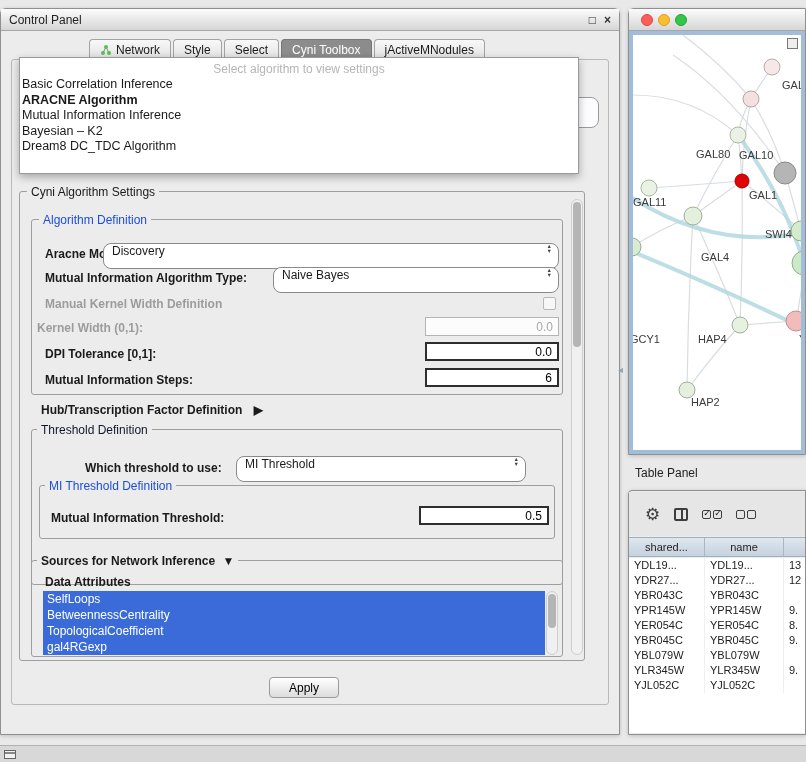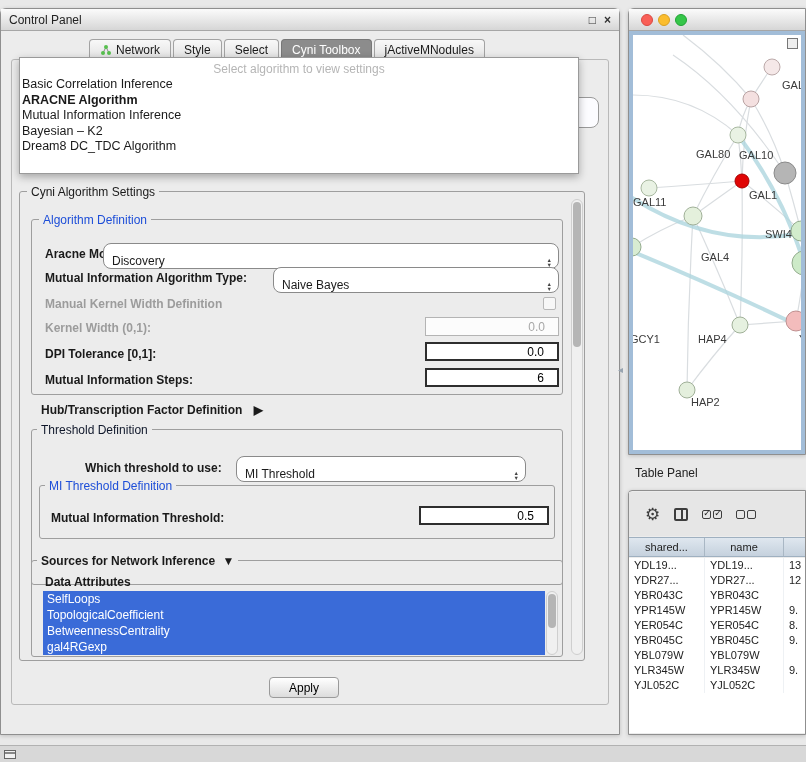--- a/index.html
+++ b/index.html
@@ -28,25 +28,25 @@
   
   .content-panel { position:absolute; border:1px solid #b9b9b9; border-radius:3px; background:#ececec; }
   .group { position:absolute; border:1px solid #9e9e9e; border-radius:3px; }
   .group-title { position:absolute; background:#ececec; padding:0 4px; font-size:12px; white-space:nowrap; }
   .group-title.blue { color:#1d4ed8; }
   .group-title.green { color:#0f172a; }
   .lbl { position:absolute; font-weight:bold; font-size:12px; white-space:nowrap; }
   .lbl.dis { color:#9c9c9c; }
 
   .combo { position:absolute; height:26px; background:#fff; border:1px solid #8a8a8a;
-           border-radius:8px; display:flex; align-items:flex-end; padding-left:8px; }
+           border-radius:8px; display:flex; align-items:flex-start; padding-left:8px; }
   .combo-arrows { display:flex; flex-direction:column; margin-left:auto; margin-right:6px;
                   font-size:5.5px; line-height:5px; color:#444; }
   .inp { position:absolute; height:19px; border:2px solid #2e2e2e; background:#fff;
-         text-align:right; padding-right:13px; font-size:12px; font-family:"Liberation Sans",sans-serif; }
+         text-align:right; padding-right:5px; font-size:12px; font-family:"Liberation Sans",sans-serif; }
   .inp.dis { border:1px solid #b4b4b4; color:#a8a8a8; background:#fcfcfc; }
   .checkbox { position:absolute; width:13px; height:13px; border:1px solid #b8b8b8;
               border-radius:2px; background:#f7f7f7; }
 
   .vscroll { position:absolute; width:12px; background:#f0f0f0; border:1px solid #cfcfcf; border-radius:6px; }
   .vthumb { position:absolute; left:1px; right:1px; background:#b5b5b5; border-radius:6px; }
 
   
   .dropdown { position:absolute; background:#fff; border:1px solid #9a9a9a;
               box-shadow:0 3px 8px rgba(0,0,0,.3); z-index:50; padding-top:4px; }
@@ -180,21 +180,21 @@
     <span>Naive Bayes</span>
     <span class="combo-arrows">
         <i>▲</i>
         <i>▼</i>
       </span>
   </div>
 
   <span class="lbl dis" style="left:44px;top:288px;">Manual Kernel Width Definition</span>
   <div class="checkbox" style="left:542px;top:288px;"></div>
 
-  <span class="lbl dis" style="left:44px;top:312px;text-align:right;">Kernel Width (0,1):</span>
+  <span class="lbl dis" style="left:36px;top:312px;text-align:right;">Kernel Width (0,1):</span>
   <input class="inp dis" style="left: 424px; top: 308px; width: 134px;" value="0.0">
 
   <span class="lbl" style="left:44px;top:338px;">DPI Tolerance [0,1]:</span>
   <input class="inp" style="left: 424px; top: 333px; width: 134px;" value="0.0">
 
   <span class="lbl" style="left:44px;top:364px;">Mutual Information Steps:</span>
   <input class="inp" style="left: 424px; top: 359px; width: 134px;" value="6">
 
   <span class="lbl" style="left:40px;top:394px;">
     <span>Hub/Transcription Factor Definition</span>
@@ -221,22 +221,22 @@
 
   <div class="group" style="left:30px;top:551px;width:532px;height:97px;"></div>
   <span class="group-title" style="left:36px;top:545px;font-weight:bold;">
     <span>Sources for Network Inference</span>
     <span style="margin-left:4px;">▼</span>
   </span>
   <span class="lbl" style="left:44px;top:566px;">Data Attributes</span>
 
   <div class="attr-list" style="left:42px;top:582px;width:502px;height:64px;" id="attr-list">
       <div class="attr-item">SelfLoops</div>
+      <div class="attr-item">BetweennessCentrality</div>
       <div class="attr-item">TopologicalCoefficient</div>
-      <div class="attr-item">BetweennessCentrality</div>
       <div class="attr-item">gal4RGexp</div>
     </div>
   <div class="vscroll" style="left:545px;top:582px;height:64px;">
     <div class="vthumb" style="top:2px;height:34px;"></div>
   </div>
 
   <button class="btn" style="left:268px;top:668px;width:70px;height:21px;">Apply</button>
 
 </div>
 

